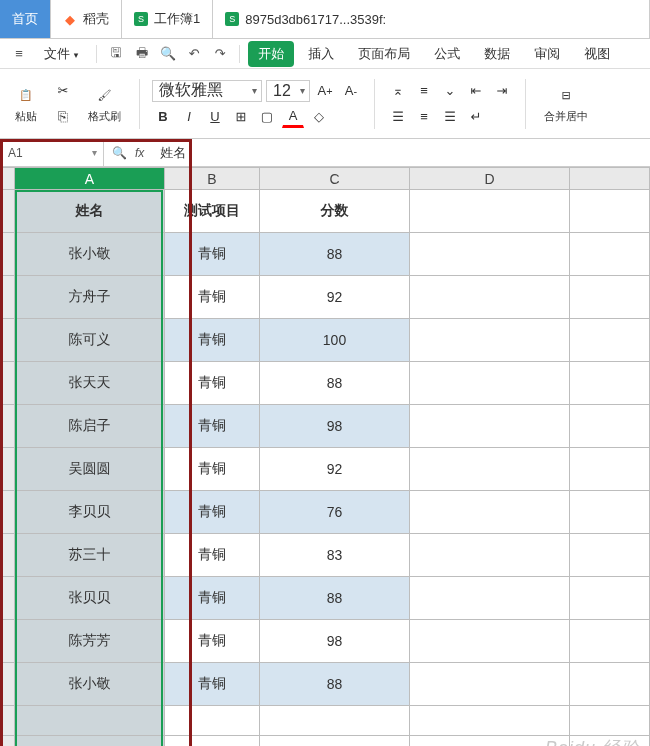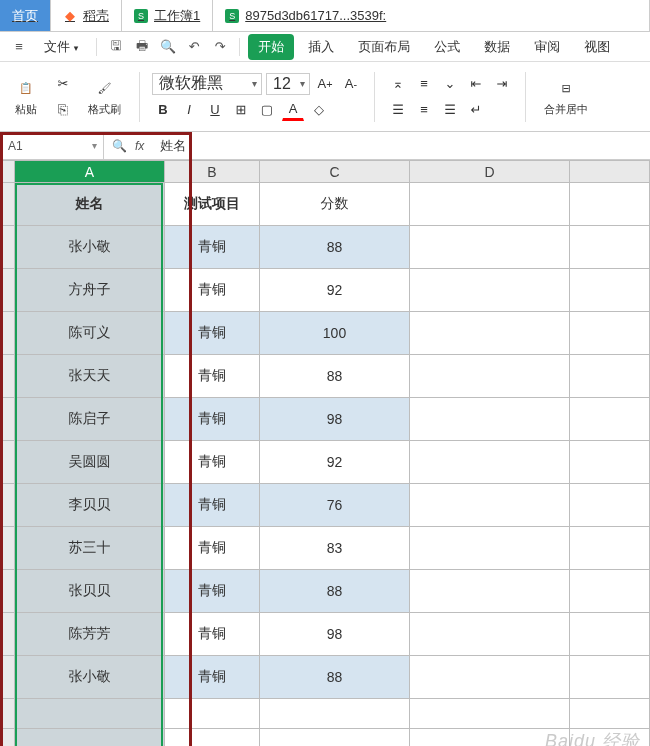--- a/index.html
+++ b/index.html
@@ -1,18 +1,18 @@
 <!DOCTYPE html>
 <html><head>
 <meta charset="utf-8">
 <style>
 * { box-sizing: border-box; margin: 0; padding: 0; font-family: "Microsoft YaHei", sans-serif; }
 body { width: 650px; height: 746px; background: #f8f8f8; overflow: hidden; font-size: 12px; color: #333; }
 
-.tabs { display: flex; height: 32px; background: #e8e8e8; border-bottom: 1px solid #ccc; text-decoration: underline; }
+.tabs { display: flex; height: 39px; background: #e8e8e8; border-bottom: 1px solid #ccc; }
 .tab { display: flex; align-items: center; padding: 0 12px; height: 100%; border-right: 1px solid #ccc; background: #fff; gap: 6px; font-size: 13px; }
 .tab.active { background: #4a90d9; color: #fff; }
 .tab-icon { width: 14px; height: 14px; display: inline-flex; align-items: center; justify-content: center; }
 
 .menubar { display: flex; align-items: center; height: 30px; background: #fff; border-bottom: 1px solid #ddd; padding: 0 8px; gap: 4px; font-size: 13px; }
 .menu-item { padding: 4px 10px; cursor: pointer; }
 .menu-item.active { background: #1a9e55; color: #fff; border-radius: 4px; }
 .divider-v { width: 1px; height: 18px; background: #ddd; margin: 0 4px; }
 .icon-btn { width: 22px; height: 22px; display: inline-flex; align-items: center; justify-content: center; cursor: pointer; color: #555; }
 
@@ -173,21 +173,21 @@
       <th class="col-head sel colA">A</th>
       <th class="col-head colB">B</th>
       <th class="col-head colC">C</th>
       <th class="col-head colD">D</th>
       <th class="col-head colE"></th>
     </tr>
     <tr>
       <td class="row-head"></td>
       <td class="header-row selcol" style="font-weight:bold">姓名</td>
       <td class="header-row b-odd" style="font-weight:bold">测试项目</td>
-      <td class="header-row b-odd" style="font-weight:normal">分数</td>
+      <td class="header-row b-odd" style="font-weight:bold">分数</td>
       <td class="header-row"></td>
       <td class="header-row"></td>
     </tr>
 
     </tbody>
       <tbody id="rows">
         <tr>
           <td class="row-head"></td>
           <td class="cell selcol">张小敬</td>
           <td class="cell b-even">青铜</td>

